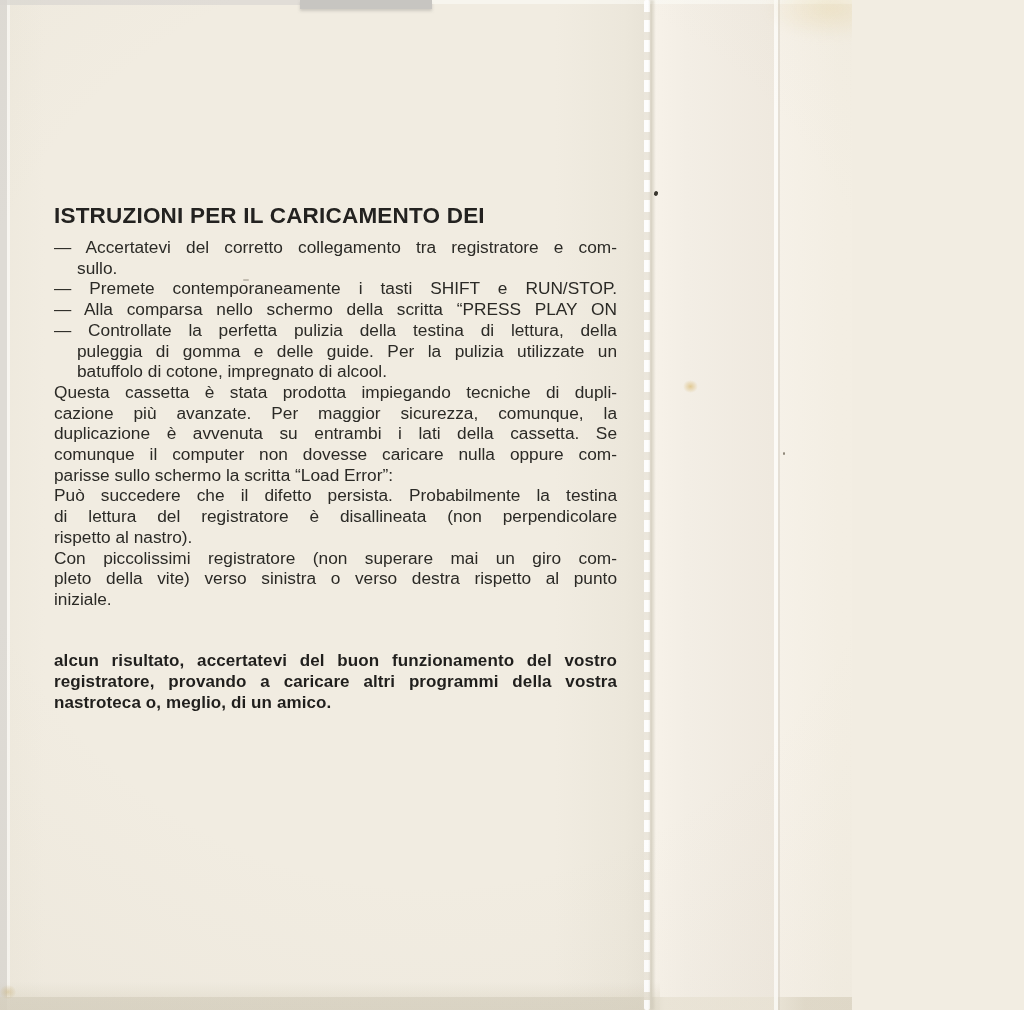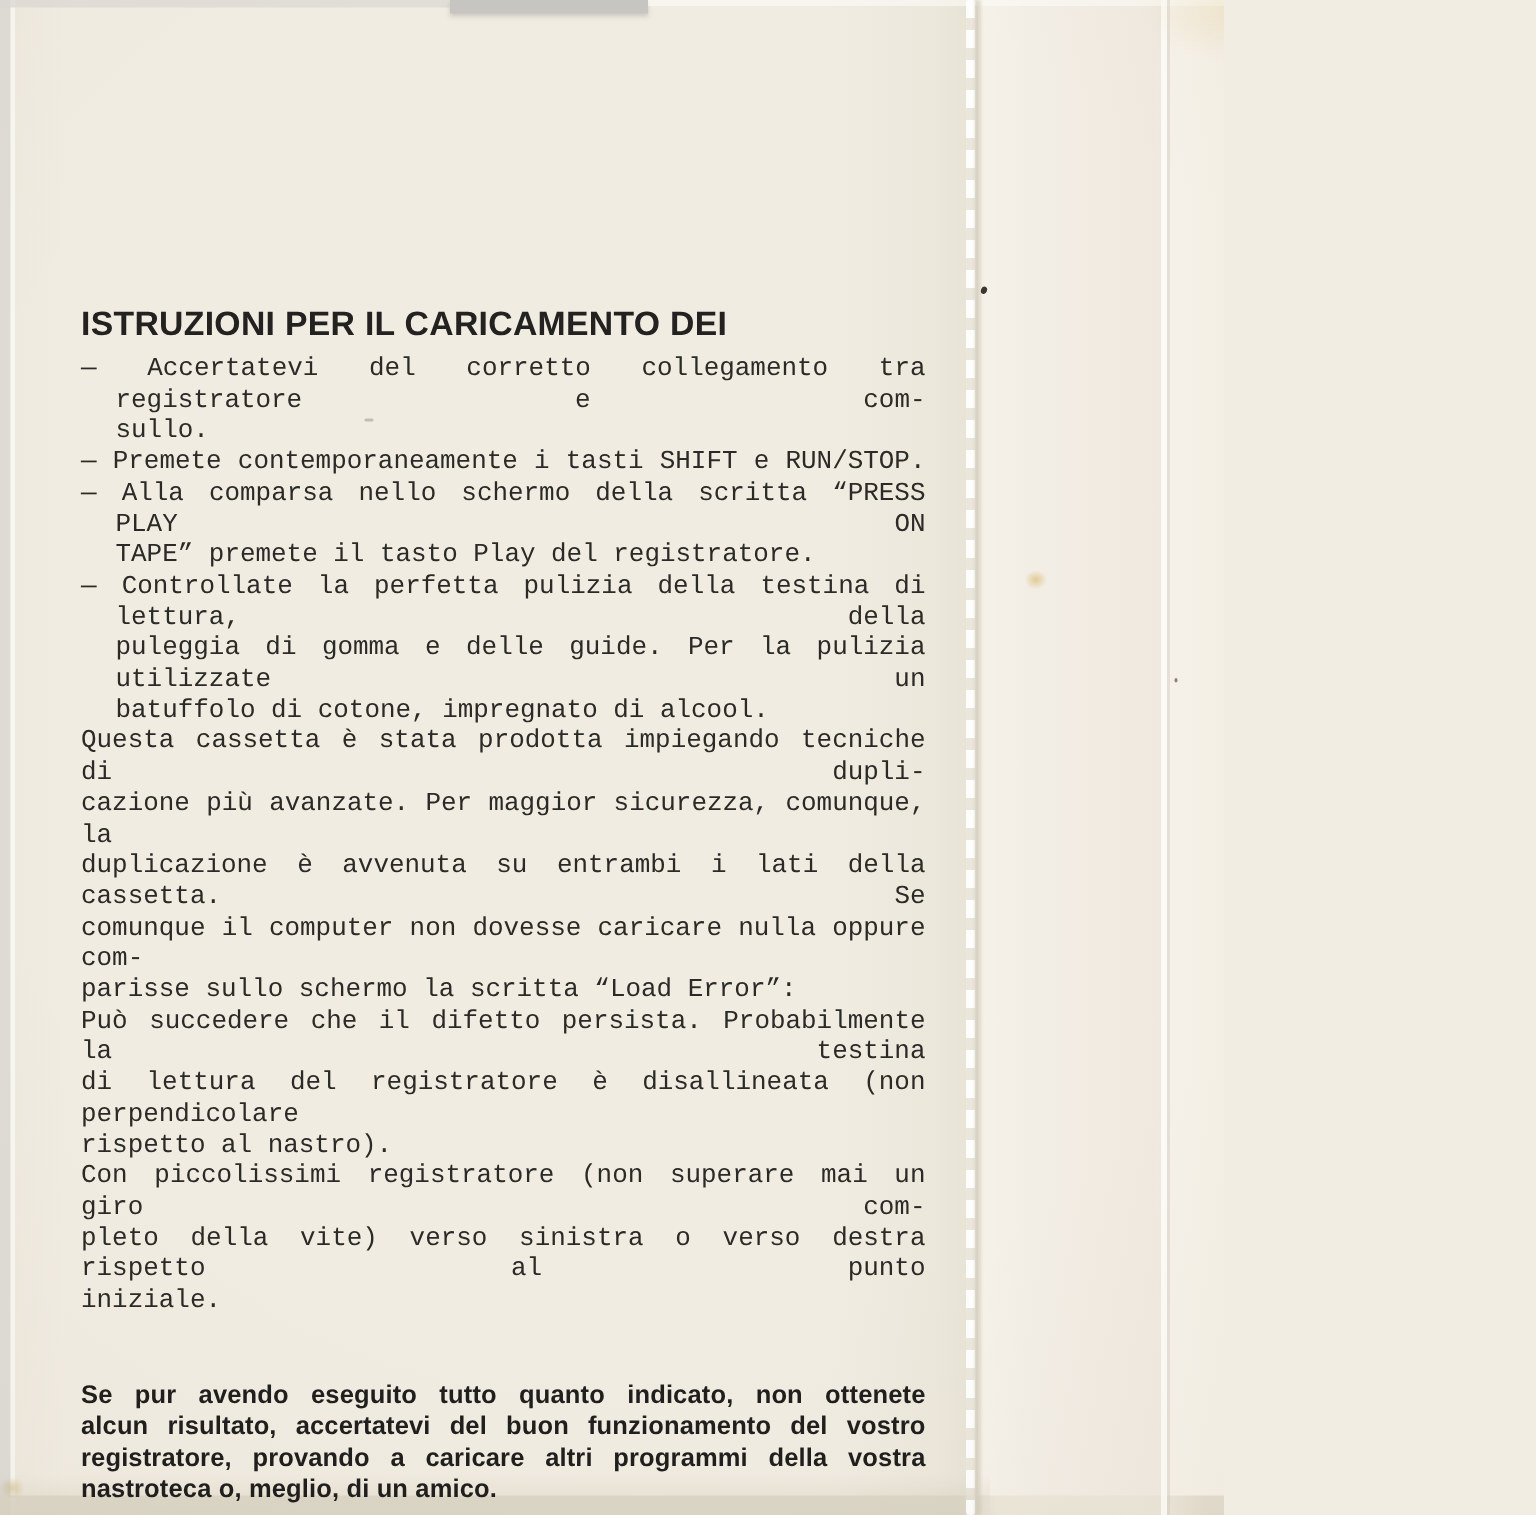--- a/index.html
+++ b/index.html
@@ -1,19 +1,20 @@
 <!DOCTYPE html>
 <html style="--paper: #f2ede2; --ink: #2b2a26; --stain: #d6b260; --crease-highlight: #fdfcf8; --scan-edge: #c7c5c1;"><head>
 <meta charset="utf-8">
 <style>
   html,body { margin:0; padding:0; background:#f2ede2; }
   .scan {
     position:relative; width:816px; height:1010px; overflow:hidden;
     background:var(--paper, #f2ede2);
     font-family:"Liberation Sans", sans-serif;
+    padding-left:36px;
   }
   .abs { position:absolute; }
 
   
   .panel-left  { left:0; top:0; width:652px; height:1010px;
     background:linear-gradient(90deg,#eee9dd 0px,#f1ece1 45px,#f1ece1 555px,#ece7db 625px,#e7e2d6 652px); }
   .panel-mid   { left:652px; top:0; width:126px; height:1010px;
     background:linear-gradient(90deg,#f7f2e9 0px,#f3eee5 35px,#efe9df 120px,#ece6dc 126px); }
   .panel-right { left:778px; top:0; width:246px; height:1010px;
     background:linear-gradient(90deg,#f6f1e8 0px,#f3eee3 60px,#f2ede2 246px); }
@@ -48,21 +49,21 @@
   .speck3 { left:243px; top:279px; width:6px; height:2px; background:rgba(140,133,120,.45); border-radius:1px; }
   .hairmark { left:996px; top:284px; width:15px; height:9px; border-bottom:1.5px solid rgba(150,132,95,.55); border-radius:0 0 12px 10px; transform:rotate(-14deg); }
   .vignette { left:0; top:0; width:1024px; height:1010px; pointer-events:none;
     background:radial-gradient(ellipse at 42% 42%, rgba(255,255,255,0) 55%, rgba(180,170,150,.08) 100%); }
 
   
   .textcol { position:absolute; left:54px; top:203px; width:563px; color:var(--ink,#2b2a26); }
   .title { margin:0 0 8px 0; font-size:22.5px; line-height:26px; font-weight:bold; letter-spacing:.2px; color:#232220; }
   .bodytext { font-size:17.3px; line-height:20.7px; }
   .note { margin-top:40px; font-weight:bold; font-size:17px; line-height:21.2px; letter-spacing:.1px; color:#201f1d; }
-  .block { margin:0;font-family:Liberation Mono, monospace; }
+  .block { margin:0; }
   .block.bullet { padding-left:23px; }
   .block.bullet .line.first { text-indent:-23px; }
   .line { text-align:justify; }
   .line.jl { text-align-last:justify; }
 </style>
 </head>
 <body>
 
 <div class="scan">
 
@@ -101,21 +102,20 @@
     <div class="bodytext">
         <div class="block bullet">
           <div class="line first jl">— Accertatevi del corretto collegamento tra registratore e com-</div>
           <div class="line">sullo.</div>
         </div>
         <div class="block bullet">
           <div class="line first jl">— Premete contemporaneamente i tasti SHIFT e RUN/STOP.</div>
         </div>
         <div class="block bullet">
           <div class="line first jl">— Alla comparsa nello schermo della scritta “PRESS PLAY ON</div>
-          <div class="line">TAPE” premete il tasto Play del registratore.</div>
         </div>
         <div class="block bullet">
           <div class="line first jl">— Controllate la perfetta pulizia della testina di lettura, della</div>
           <div class="line jl">puleggia di gomma e delle guide. Per la pulizia utilizzate un</div>
           <div class="line">batuffolo di cotone, impregnato di alcool.</div>
         </div>
         <div class="block para">
           <div class="line jl">Questa cassetta è stata prodotta impiegando tecniche di dupli-</div>
           <div class="line jl">cazione più avanzate. Per maggior sicurezza, comunque, la</div>
           <div class="line jl">duplicazione è avvenuta su entrambi i lati della cassetta. Se</div>
@@ -127,19 +127,18 @@
           <div class="line jl">di lettura del registratore è disallineata (non perpendicolare</div>
           <div class="line">rispetto al nastro).</div>
         </div>
         <div class="block para">
           <div class="line jl">Con piccolissimi registratore (non superare mai un giro com-</div>
           <div class="line jl">pleto della vite) verso sinistra o verso destra rispetto al punto</div>
           <div class="line">iniziale.</div>
         </div>
       </div>
     <div class="note">
-        <div class="line jl">Se pur avendo eseguito tutto quanto indicato, non ottenete</div>
         <div class="line jl">alcun risultato, accertatevi del buon funzionamento del vostro</div>
         <div class="line jl">registratore, provando a caricare altri programmi della vostra</div>
         <div class="line">nastroteca o, meglio, di un amico.</div>
       </div>
   </div>
 </div>
 
 </body></html>

